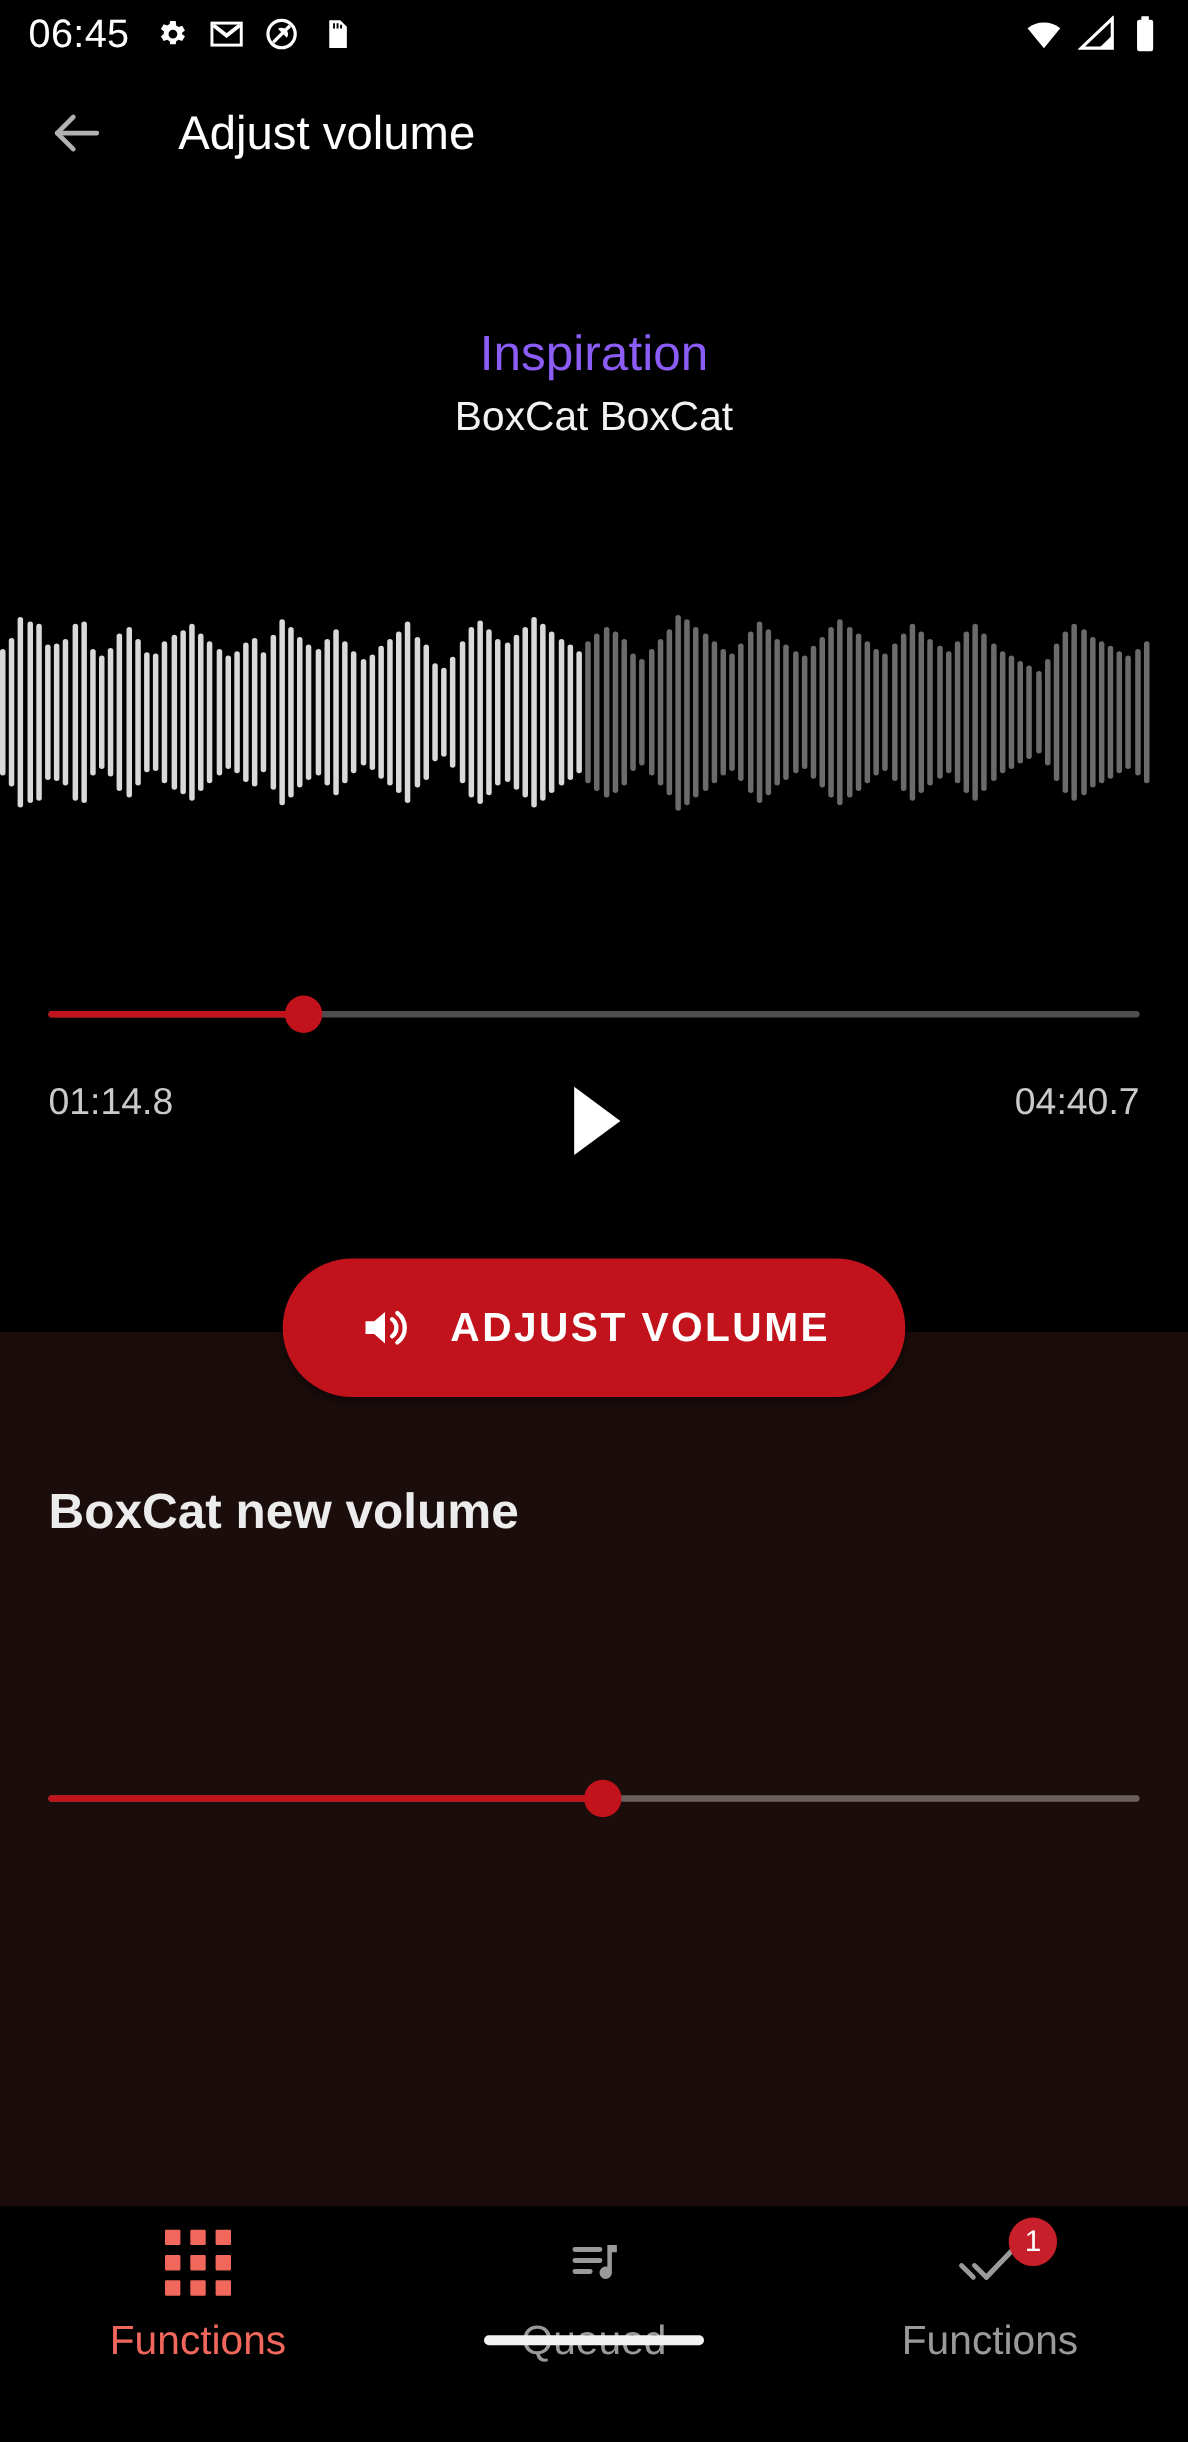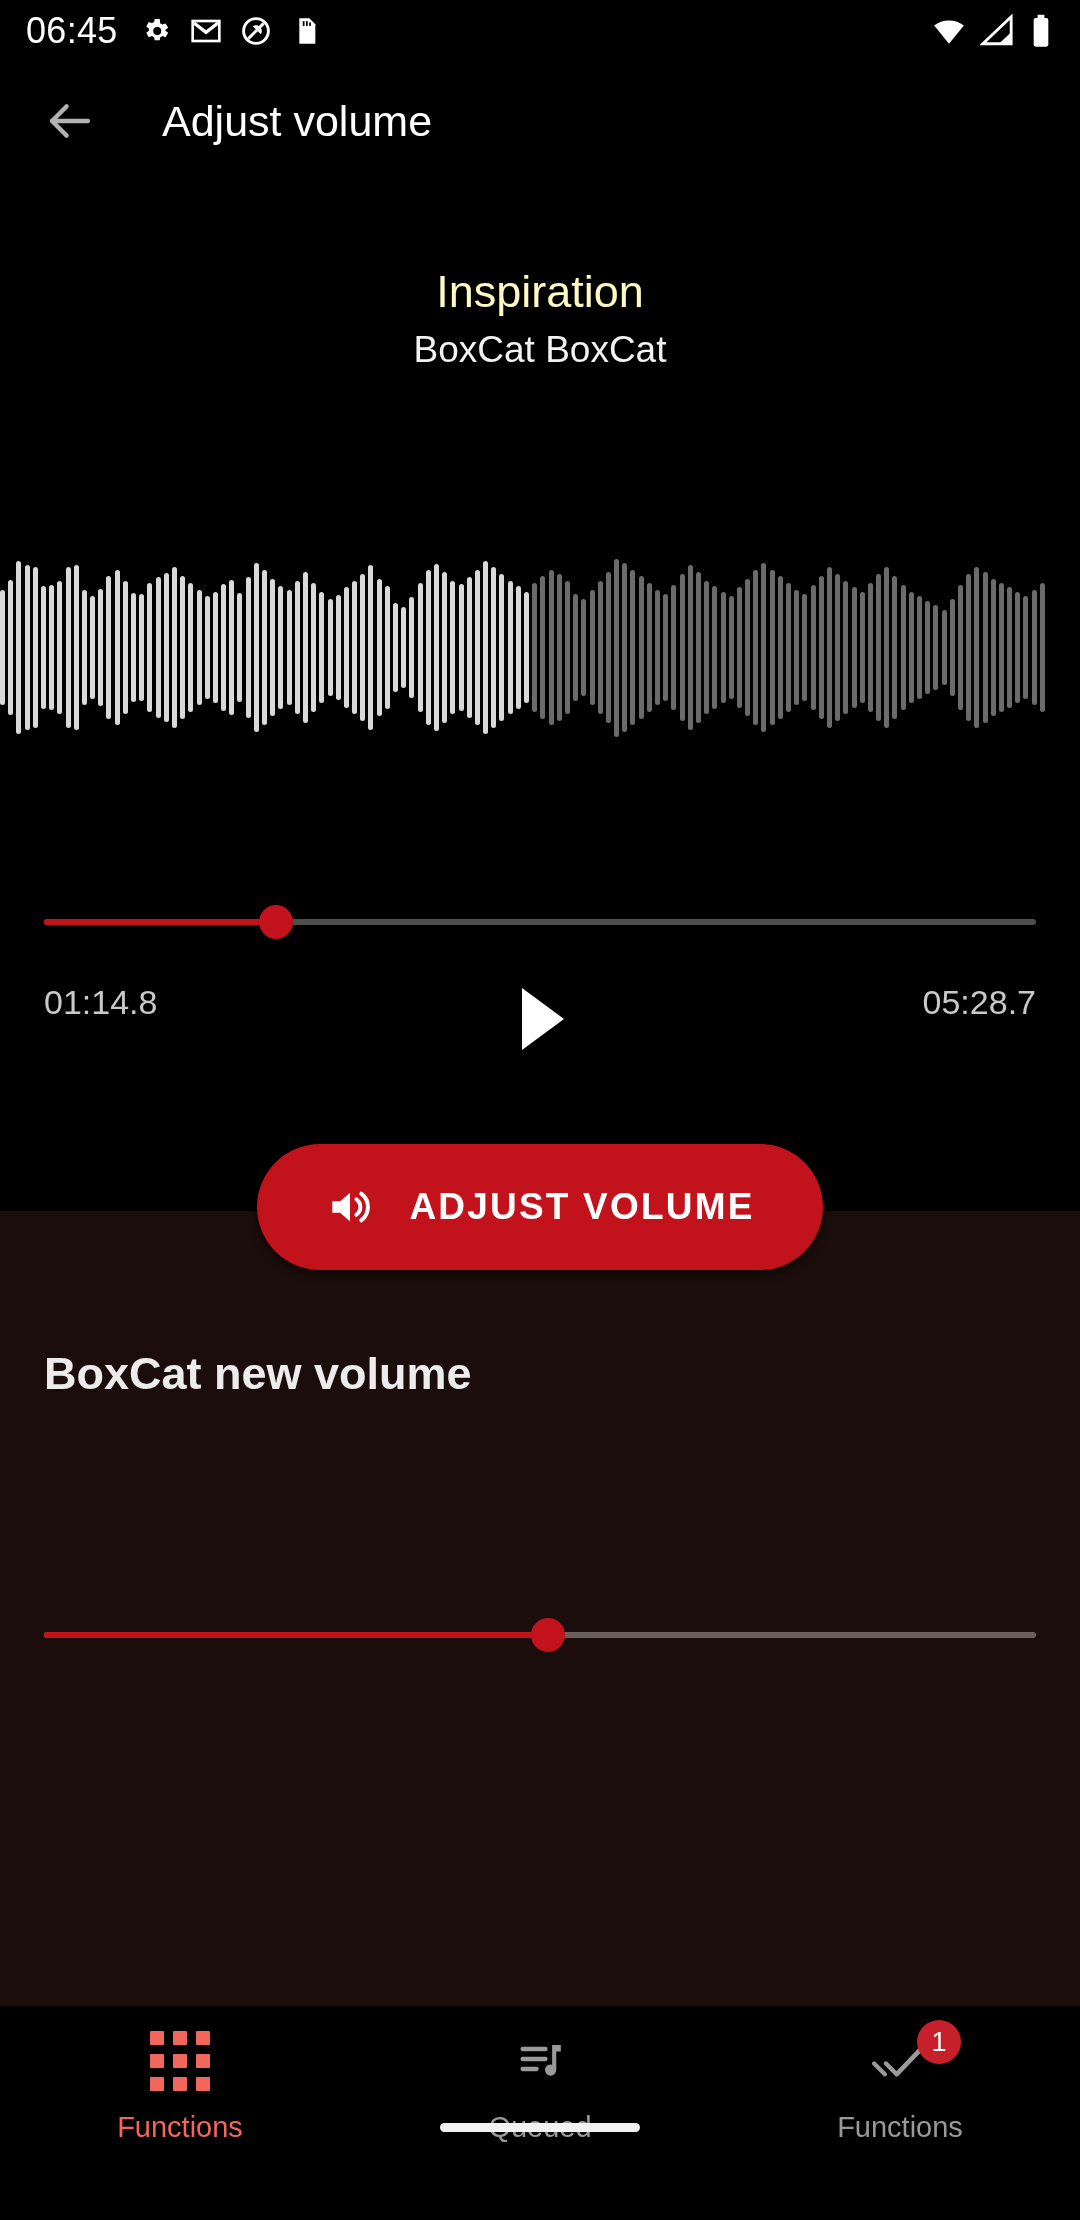--- a/index.html
+++ b/index.html
@@ -34,21 +34,21 @@
   #back-button {
     width:96px; height:96px; margin-left:22px;
     display:flex; align-items:center; justify-content:center;
   }
   #app-bar-title {
     color:#ffffff; font-size:43px; margin-left:44px; line-height:1;
   }
 
   
   #track-info { position:absolute; left:0; top:265px; width:1080px; text-align:center; }
-  #track-title { color:#fef9c3; font-size:45px; line-height:1.18; }
+  #track-title { color:#8b5cf6; font-size:45px; line-height:1.18;margin-top:29px; }
   #track-artist { color:#f2f2f2; font-size:37px; line-height:1.2; margin-top:10px; }
 
   
   #waveform {
     position:absolute; left:0; top:555px; width:1080px; height:185px;
     display:flex; align-items:center; overflow:hidden;
   }
   .wbar { width:5px; margin-right:3.2px; border-radius:3px; flex:0 0 auto; }
 
   
@@ -130,21 +130,21 @@
   
   #bottom-nav {
     position:absolute; left:0; top:2006px; width:1080px; height:152px;
     background:#000000; display:flex;
   }
   .nav-item {
     flex:1; display:flex; flex-direction:column; align-items:center;
     justify-content:center; position:relative; padding-top:8px;
   }
   .nav-icon-wrap { position:relative; height:66px; display:flex; align-items:center; justify-content:center; }
-  .nav-label { font-size:29px; margin-top:17px; }
+  .nav-label { font-size:37px; margin-top:17px; }
   .nav-label.active { color:#f2675c; }
   .nav-label.inactive { color:#9a9a9a; }
   #grid-icon { display:grid; grid-template-columns:repeat(3,14px); grid-template-rows:repeat(3,14px); gap:9px; }
   #grid-icon i { background:#f2675c; display:block; border-radius:1px; }
   #completed-badge {
     position:absolute; left:46px; top:-8px;
     min-width:44px; height:44px; border-radius:22px; background:#c8202a;
     display:flex; align-items:center; justify-content:center;
     color:#ffffff; font-size:27px; padding:0 8px;
   }
@@ -345,21 +345,21 @@
     <div class="track-line"></div>
     <div class="track-fill" id="seek-fill" style="width: 232.128px; background: rgb(194, 18, 27);"></div>
     <div class="track-thumb" id="seek-thumb" style="left: 276.128px; background: rgb(194, 18, 27);"></div>
   </div>
 
   <div id="transport">
     <div id="time-current">01:14.8</div>
     <div id="play-button">
       <div id="play-triangle"></div>
     </div>
-    <div id="time-total">05:28.7</div>
+    <div id="time-total">04:40.7</div>
   </div>
 
   <div id="sheet"></div>
 
   <div id="adjust-volume-button">
     <svg width="50" height="50" viewBox="0 0 24 24" fill="#fff">
       <path d="M3.5 9.2v5.6h3.8l4.7 4.1V5.1L7.3 9.2H3.5z"></path>
       <path d="M15.1 8.3a4.6 4.6 0 010 7.4" fill="none" stroke="#fff" stroke-width="1.9" stroke-linecap="round"></path>
       <path d="M17.4 5.6a8 8 0 010 12.8" fill="none" stroke="#fff" stroke-width="1.9" stroke-linecap="round"></path>
     </svg>

